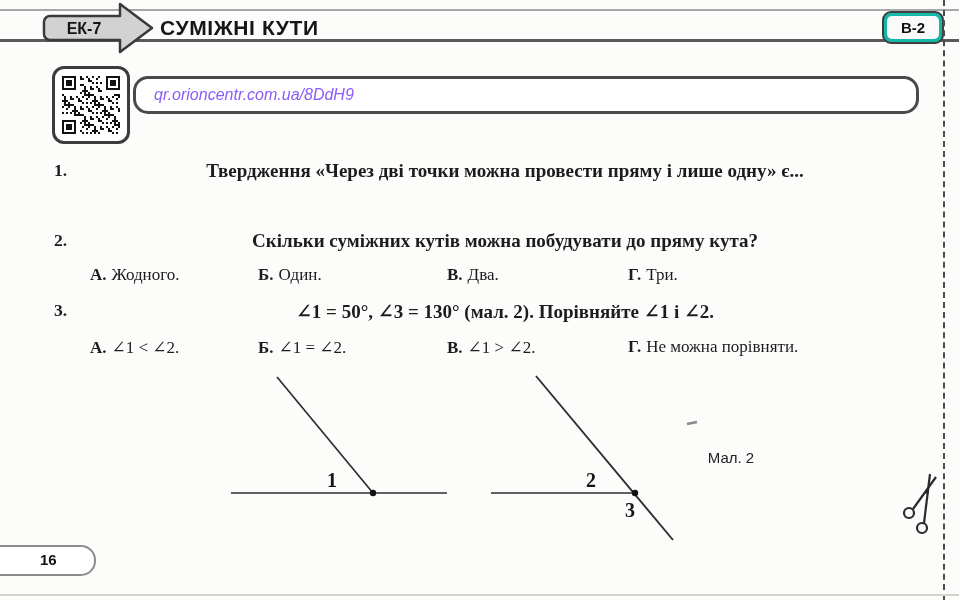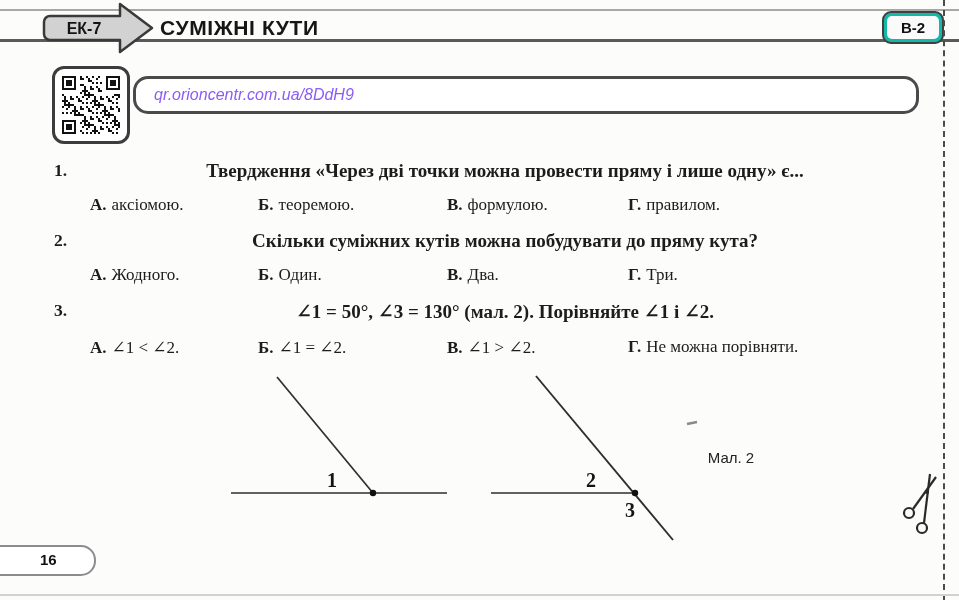--- a/index.html
+++ b/index.html
@@ -303,26 +303,20 @@
   </div>
 
   <div class="url-pill">
     <span class="url-text">qr.orioncentr.com.ua/8DdH9</span>
   </div>
 
   <div class="q" style="top:160px">
     <b class="qnum">1.</b>
     <span class="qtext">Твердження «Через дві точки можна провести пряму і лише одну» є...</span>
   </div>
-  <div class="opts" style="top:195px">
-    <span class="opt c0"><b>А.</b><span>аксіомою.</span></span>
-    <span class="opt c1"><b>Б.</b><span>теоремою.</span></span>
-    <span class="opt c2"><b>В.</b><span>формулою.</span></span>
-    <span class="opt c3"><b>Г.</b><span>правилом.</span></span>
-  </div>
 
   <div class="q" style="top:230px">
     <b class="qnum">2.</b>
     <span class="qtext">Скільки суміжних кутів можна побудувати до пряму кута?</span>
   </div>
   <div class="opts" style="top:265px">
     <span class="opt c0"><b>А.</b><span>Жодного.</span></span>
     <span class="opt c1"><b>Б.</b><span>Один.</span></span>
     <span class="opt c2"><b>В.</b><span>Два.</span></span>
     <span class="opt c3"><b>Г.</b><span>Три.</span></span>

